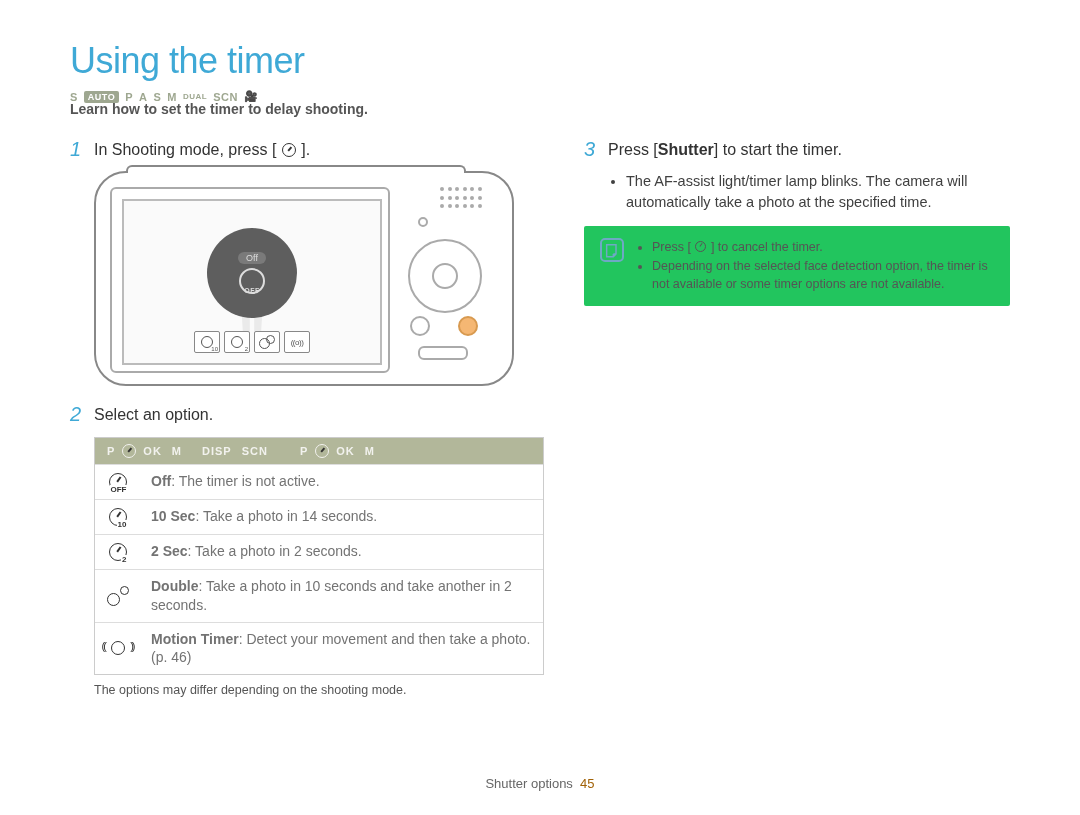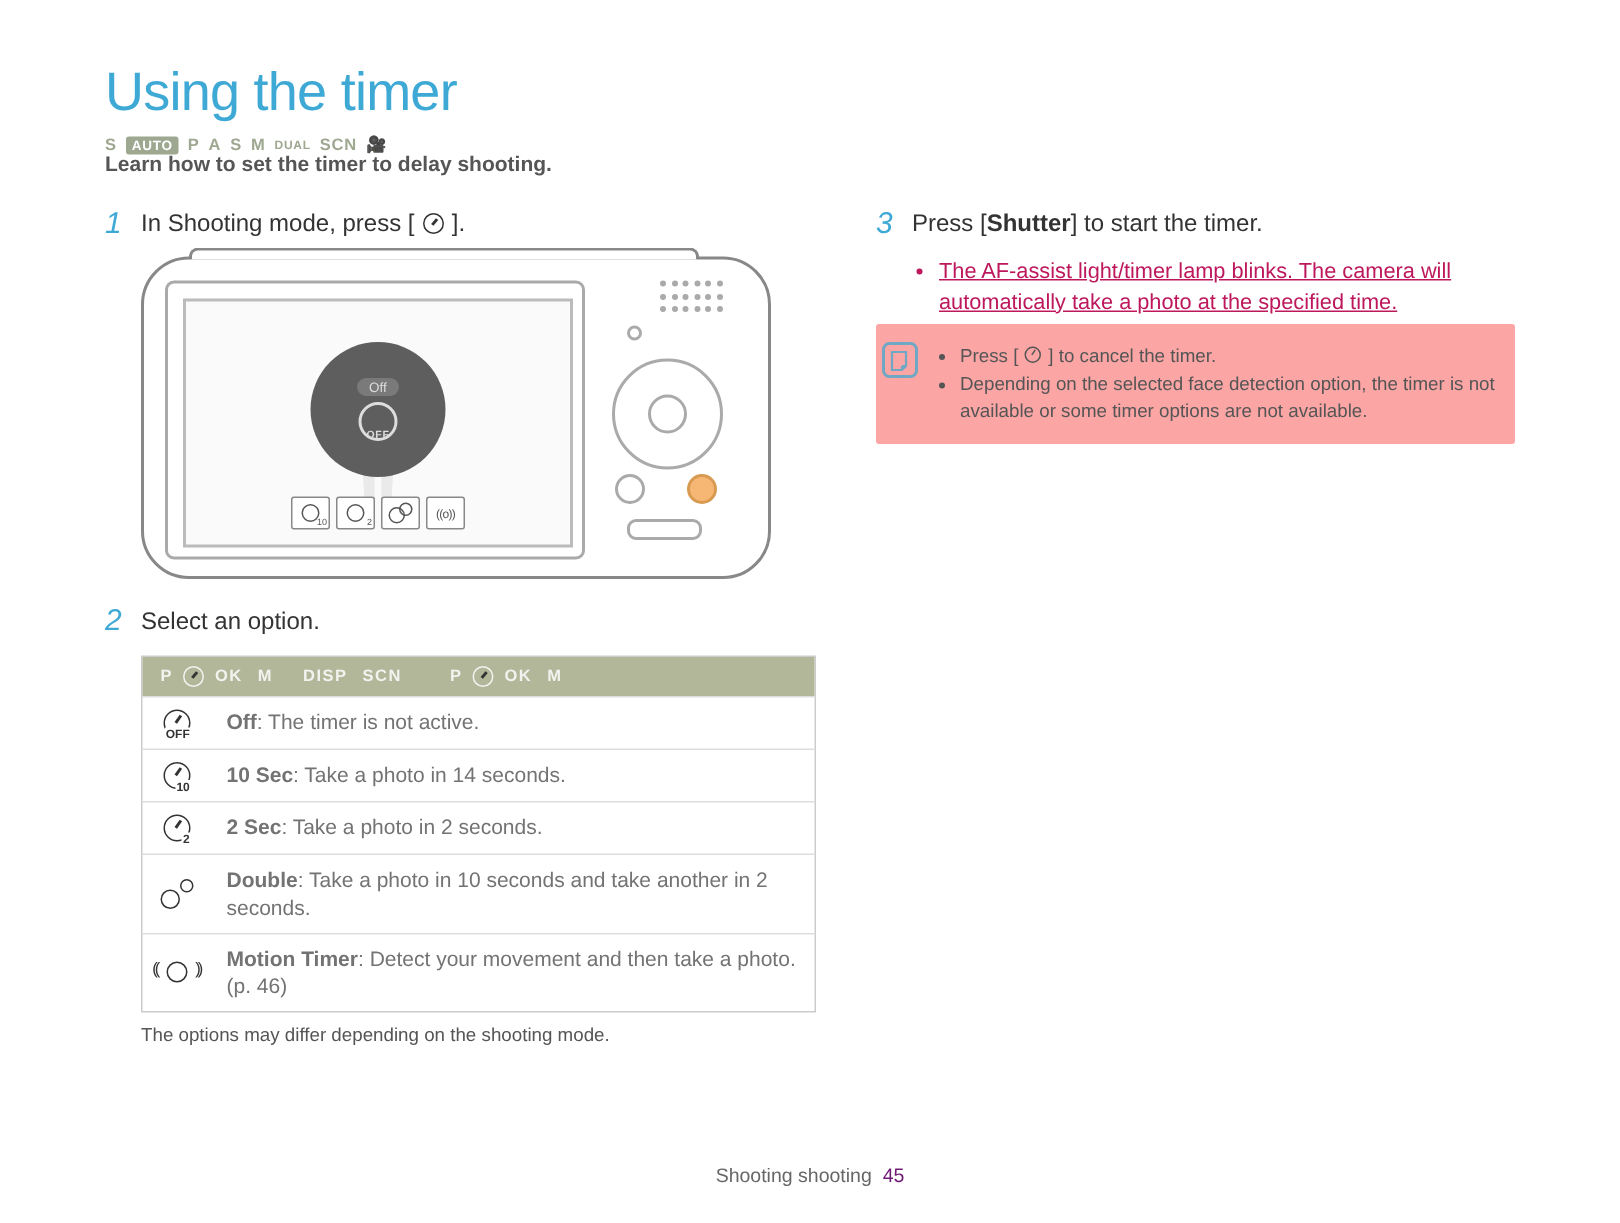--- a/index.html
+++ b/index.html
@@ -66,31 +66,31 @@
   .ti-double-wrap .c2{position:absolute; width:9px; height:9px; border:1.6px solid #333; border-radius:50%; right:0; top:0;}
   .ti-motion{ position:relative; width:28px; height:18px; display:flex; align-items:center; justify-content:center;}
   .ti-motion .tc{width:14px; height:14px; border:1.6px solid #333; border-radius:50%;}
   .ti-motion::before{content:"(("; position:absolute; left:-2px; font-size:11px; letter-spacing:-2px; color:#333; top:1px;}
   .ti-motion::after{content:"))"; position:absolute; right:-2px; font-size:11px; letter-spacing:-2px; color:#333; top:1px;}
 
   .footnote { font-size:12.5px; color:#555; margin: 6px 0 0 24px;}
 
   
   .sub-bullets { margin-left: 24px; margin-top: 4px;}
-  .sub-bullets li { font-size: 14.5px; color:#be185d; line-height:1.4; list-style: disc; margin-left: 18px; margin-bottom: 2px; text-decoration: underline;}
-  .note-box { display:flex; gap:12px; background:#fca5a5; padding:12px 4px; margin:4px 0 0 0; border-radius:2px;}
+  .sub-bullets li { font-size: 14.5px; color:#404040; line-height:1.4; list-style: disc; margin-left: 18px; margin-bottom: 2px;}
+  .note-box { display:flex; gap:12px; background:#22c55e; padding:12px 16px; margin:14px 0 0 0; border-radius:2px;}
   .note-icon { width:24px; height:24px; flex-shrink:0; border:2px solid #6fa8c4; border-radius:5px; display:flex; align-items:center; justify-content:center; color:#6fa8c4; font-weight:bold; position:relative;}
   .note-icon svg{ width:16px; height:16px;}
   .note-list { flex:1;}
   .note-list li{ font-size:12.5px; color:#555; line-height:1.5; list-style:disc; margin-left:16px;}
   .note-timer-inline { display:inline-block; width:11px; height:11px; border:1.3px solid #555; border-radius:50%; vertical-align:-1px; position:relative; margin:0 1px;}
   .note-timer-inline::before{content:"";position:absolute;width:4px;height:1.3px;background:#555;left:4px;top:4px;transform-origin:left;transform:rotate(-55deg);}
 
   .page-footer { position:absolute; bottom:24px; left:0; right:0; text-align:center; font-size:13px; color:#666;}
-  .page-footer .pn{ color:#701a75;}
+  .page-footer .pn{ color:#a16207;}
 </style>
 </head>
 <body>
 
 <div class="page">
   <div class="title-line">
     <span class="title">Using the timer</span>
     <span class="mode-icons">
       <span class="mi">S</span>
       <span class="mi pill">AUTO</span>
@@ -265,16 +265,16 @@
             <span class="note-timer-inline"></span>
             <span>] to cancel the timer.</span>
           </li>
           <li>Depending on the selected face detection option, the timer is not available or some timer options are not available.</li>
         </ul>
       </div>
     </div>
   </div>
 
   <div class="page-footer">
-    <span>Shooting shooting</span>&nbsp;
+    <span>Shutter options</span>&nbsp;
     <span class="pn">45</span>
   </div>
 </div>
 
 </body></html>

